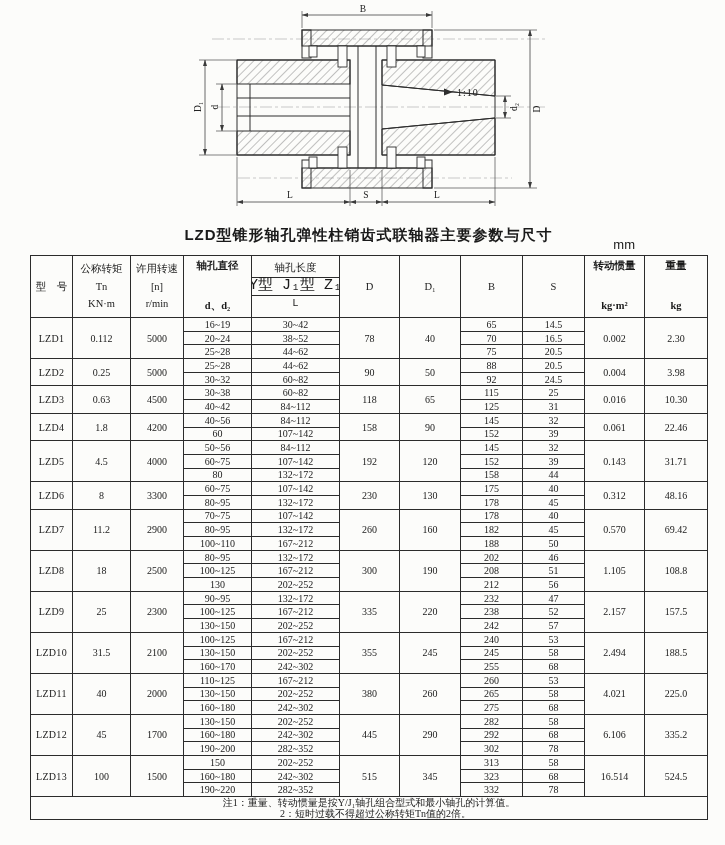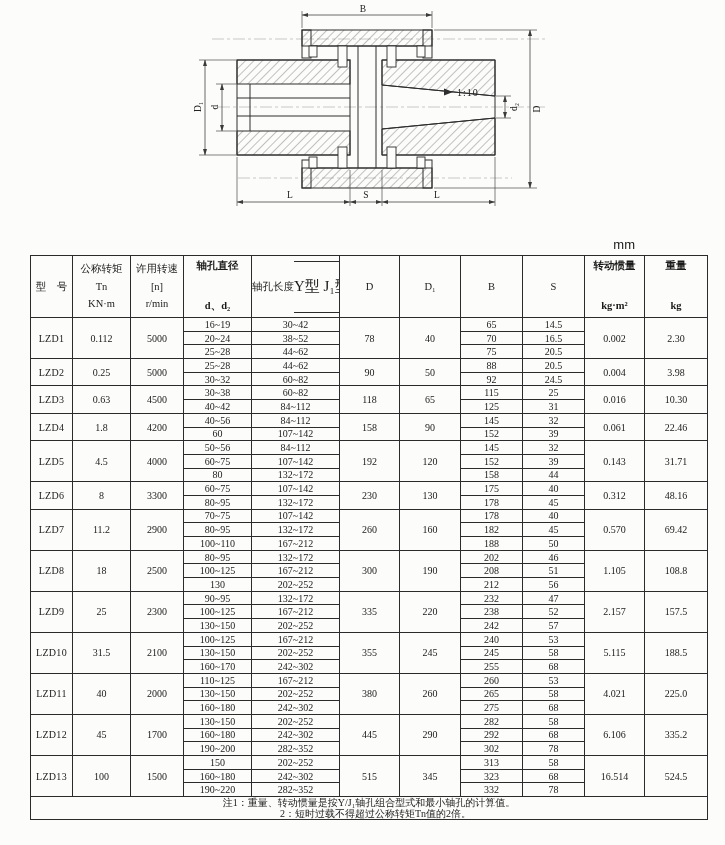--- a/index.html
+++ b/index.html
@@ -30,21 +30,21 @@
   table.params th,table.params td{
     border:1px solid #2b2b2b;
     text-align:center;vertical-align:middle;
     padding:0;font-size:10px;line-height:1.1;
     white-space:nowrap;overflow:hidden;
   }
   table.params th{font-weight:normal;height:52px;font-size:10.5px;}
   .stack{display:flex;flex-direction:column;height:52px;}
   .sa{justify-content:space-around;padding:1px 0;}
   .sb{justify-content:space-between;padding:4px 0 5px;font-weight:bold;}
-  .lenstack{display:flex;flex-direction:row;height:52px;}
+  .lenstack{display:flex;flex-direction:column;height:52px;font-family:Liberation Mono, monospace;}
   .lenstack div{flex:1;display:flex;align-items:center;justify-content:center;}
   .lenstack .mid{border-top:1px solid #2b2b2b;border-bottom:1px solid #2b2b2b;font-size:15px;}
   tbody.data td{height:12.7px;}
   td.model{font-size:10px;letter-spacing:.3px;}
   td.notes{
     text-align:left;padding:3px 8px 7px 10px;
     font-size:10.5px;line-height:1.55;white-space:normal;height:auto;
   }
   td.notes .n2{margin-left:13px;}
   
@@ -147,20 +147,21 @@
     <text class="dimtext" transform="translate(218,107) rotate(-90)">d</text>
     <text class="dimtext" transform="translate(517,107) rotate(-90)">d₂</text>
     <text class="dimtext" x="290" y="198">L</text>
     <text class="dimtext" x="366" y="198">S</text>
     <text class="dimtext" x="437" y="198">L</text>
   </g>
 </svg>
 </div>
 
 <div class="title-row">
+  <span class="doc-title">LZD型锥形轴孔弹性柱销齿式联轴器主要参数与尺寸</span>
   <span class="unit">mm</span>
 </div>
 
 <table class="params">
   <colgroup>
     <col style="width:42px">
       <col style="width:58px">
       <col style="width:53px">
     <col style="width:68px">
       <col style="width:88px">
@@ -424,21 +425,21 @@
       <tr class="sub">
         <td class="model" rowspan="3">LZD10</td>
         <td rowspan="3">31.5</td>
         <td rowspan="3">2100</td>
         <td>100~125</td>
         <td>167~212</td>
         <td rowspan="3">355</td>
         <td rowspan="3">245</td>
         <td>240</td>
         <td>53</td>
-        <td rowspan="3">5.115</td>
+        <td rowspan="3">2.494</td>
         <td rowspan="3">188.5</td>
       </tr>
       <tr class="sub">
         <td>130~150</td>
         <td>202~252</td>
         <td>245</td>
         <td>58</td>
       </tr>
       <tr class="sub">
         <td>160~170</td>

